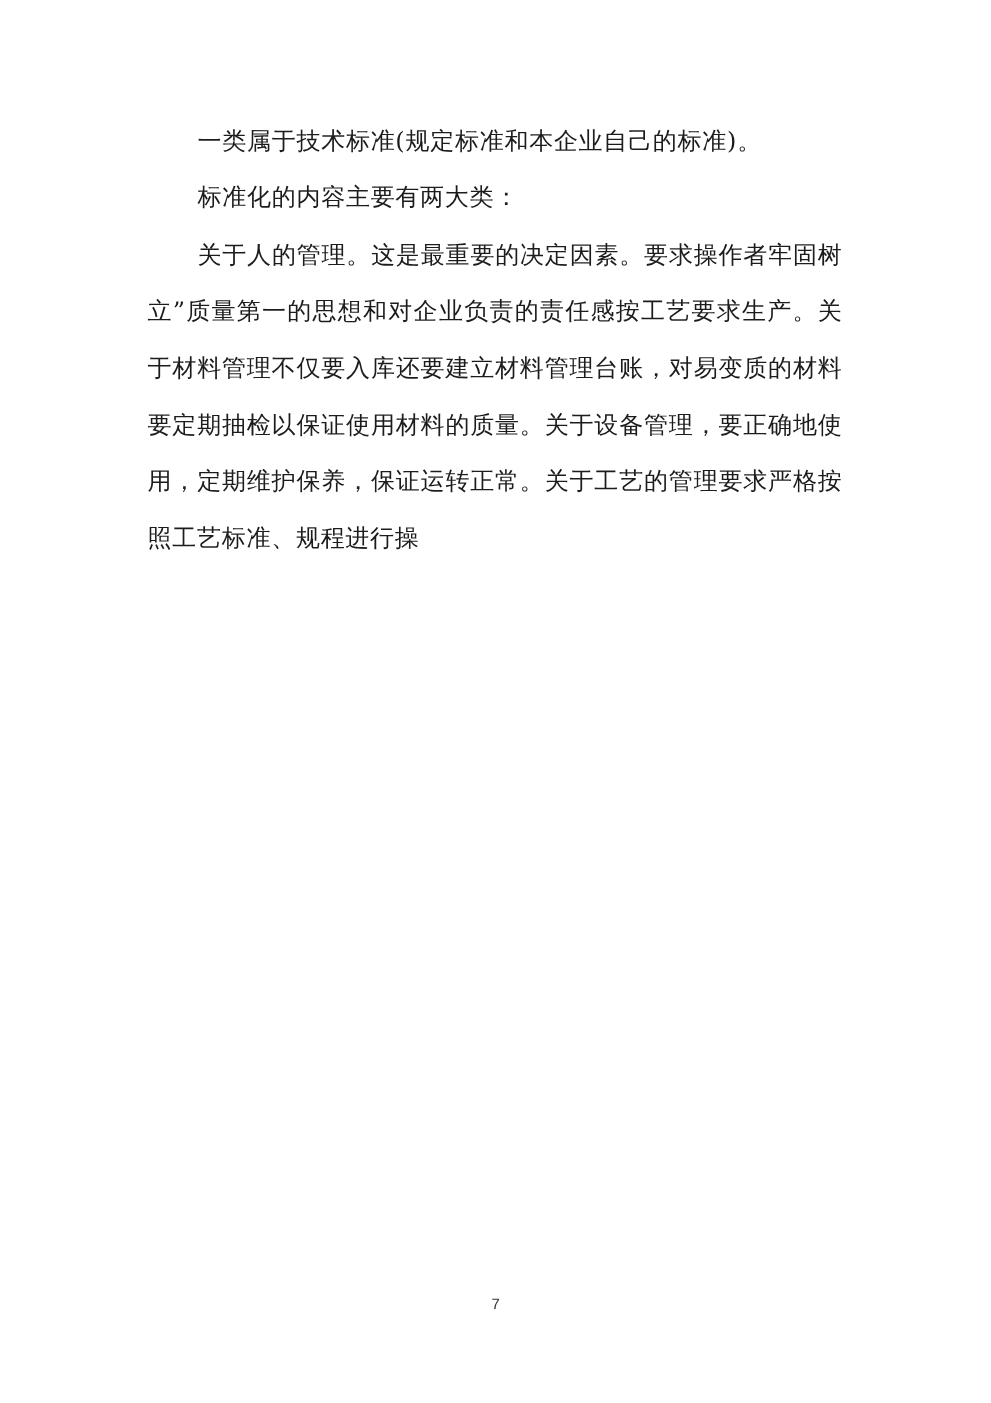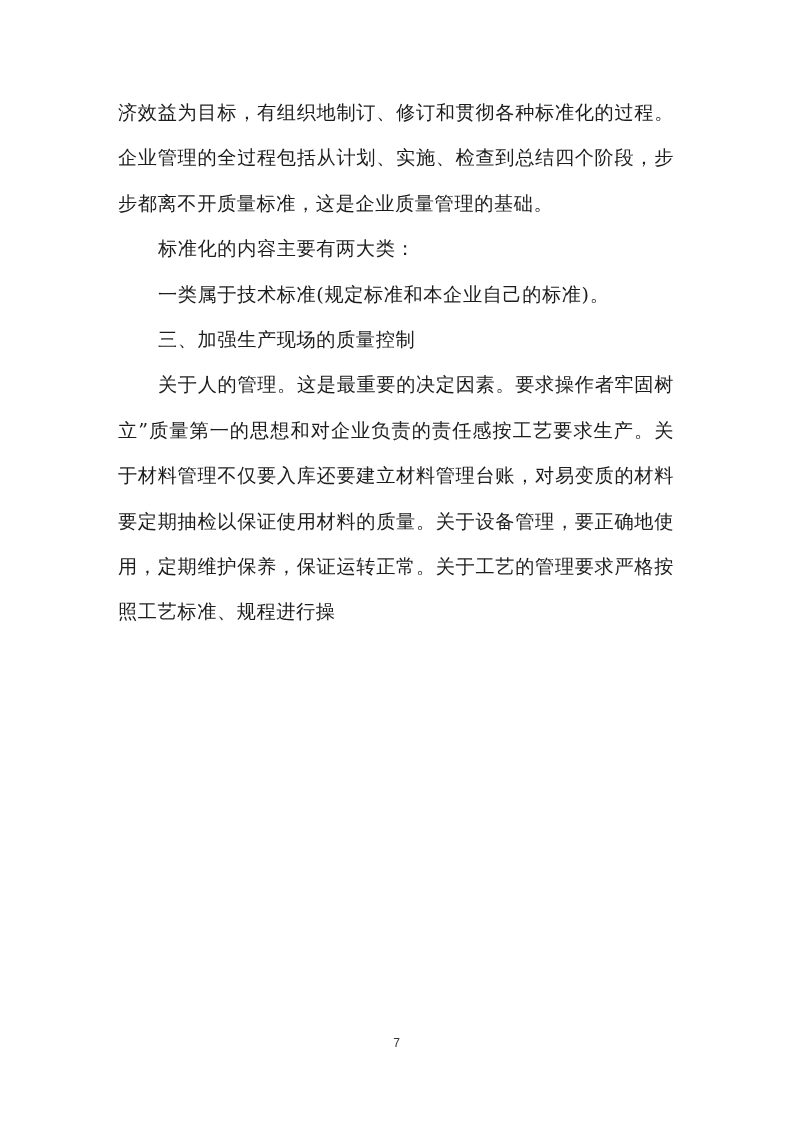--- a/index.html
+++ b/index.html
@@ -49,20 +49,18 @@
       font-family: "Liberation Sans", "DejaVu Sans", sans-serif;
       font-size: 12px;
       color: #333333;
     }
   </style>
 </head>
 <body>
 
 <div class="page">
   <div class="body-text">
-    <p class="para">济效益为目标，有组织地制订、修订和贯彻各种标准化的过程。企业管理的全过程包括从计划、实施、检查到总结四个阶段，步步都离不开质量标准，这是企业质量管理的基础。</p>
+    <p class="para indent">一类属于技术标准(规定标准和本企业自己的标准)。</p>
     <p class="para indent">标准化的内容主要有两大类：</p>
-    <p class="para indent">一类属于技术标准(规定标准和本企业自己的标准)。</p>
-    <p class="para indent">三、加强生产现场的质量控制</p>
     <p class="para indent">关于人的管理。这是最重要的决定因素。要求操作者牢固树立”质量第一的思想和对企业负责的责任感按工艺要求生产。关于材料管理不仅要入库还要建立材料管理台账，对易变质的材料要定期抽检以保证使用材料的质量。关于设备管理，要正确地使用，定期维护保养，保证运转正常。关于工艺的管理要求严格按照工艺标准、规程进行操</p>
   </div>
   <div class="page-number">7</div>
 </div>
 
 </body></html>

